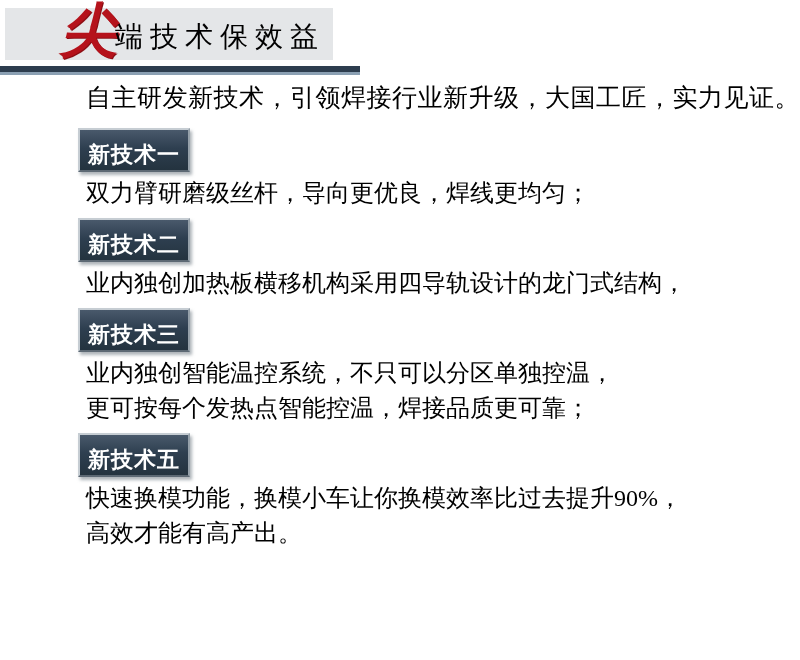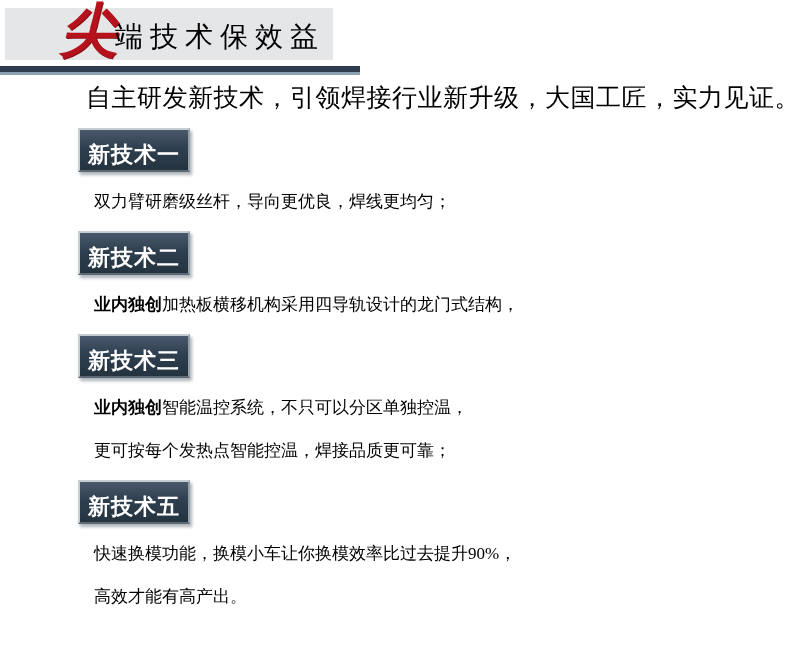--- a/index.html
+++ b/index.html
@@ -86,27 +86,27 @@
     line-height: 22px;
     letter-spacing: 1px;
     color: #ffffff;
     background: linear-gradient(180deg, #49596b 0%, #2e3f50 45%, #24333f 100%);
     border: 2px solid #c6cdd3;
     border-right-color: #96a1aa;
     border-bottom-color: #5d6974;
     box-shadow: 2px 3px 3px rgba(110, 120, 130, 0.55);
   }
   .line {
-    margin: 16px;
-    font-size: 17px;
+    margin: 8px;
+    font-size: 24px;
     line-height: 27px;
     white-space: nowrap;
   }
   .bold {
-    font-weight: bold;
+    font-weight: normal;
   }
 </style>
 </head>
 <body>
 
 <div class="header">
   <div class="title-box">
     <span class="accent-char">尖</span>
     <span class="title-rest">端技术保效益</span>
   </div>

